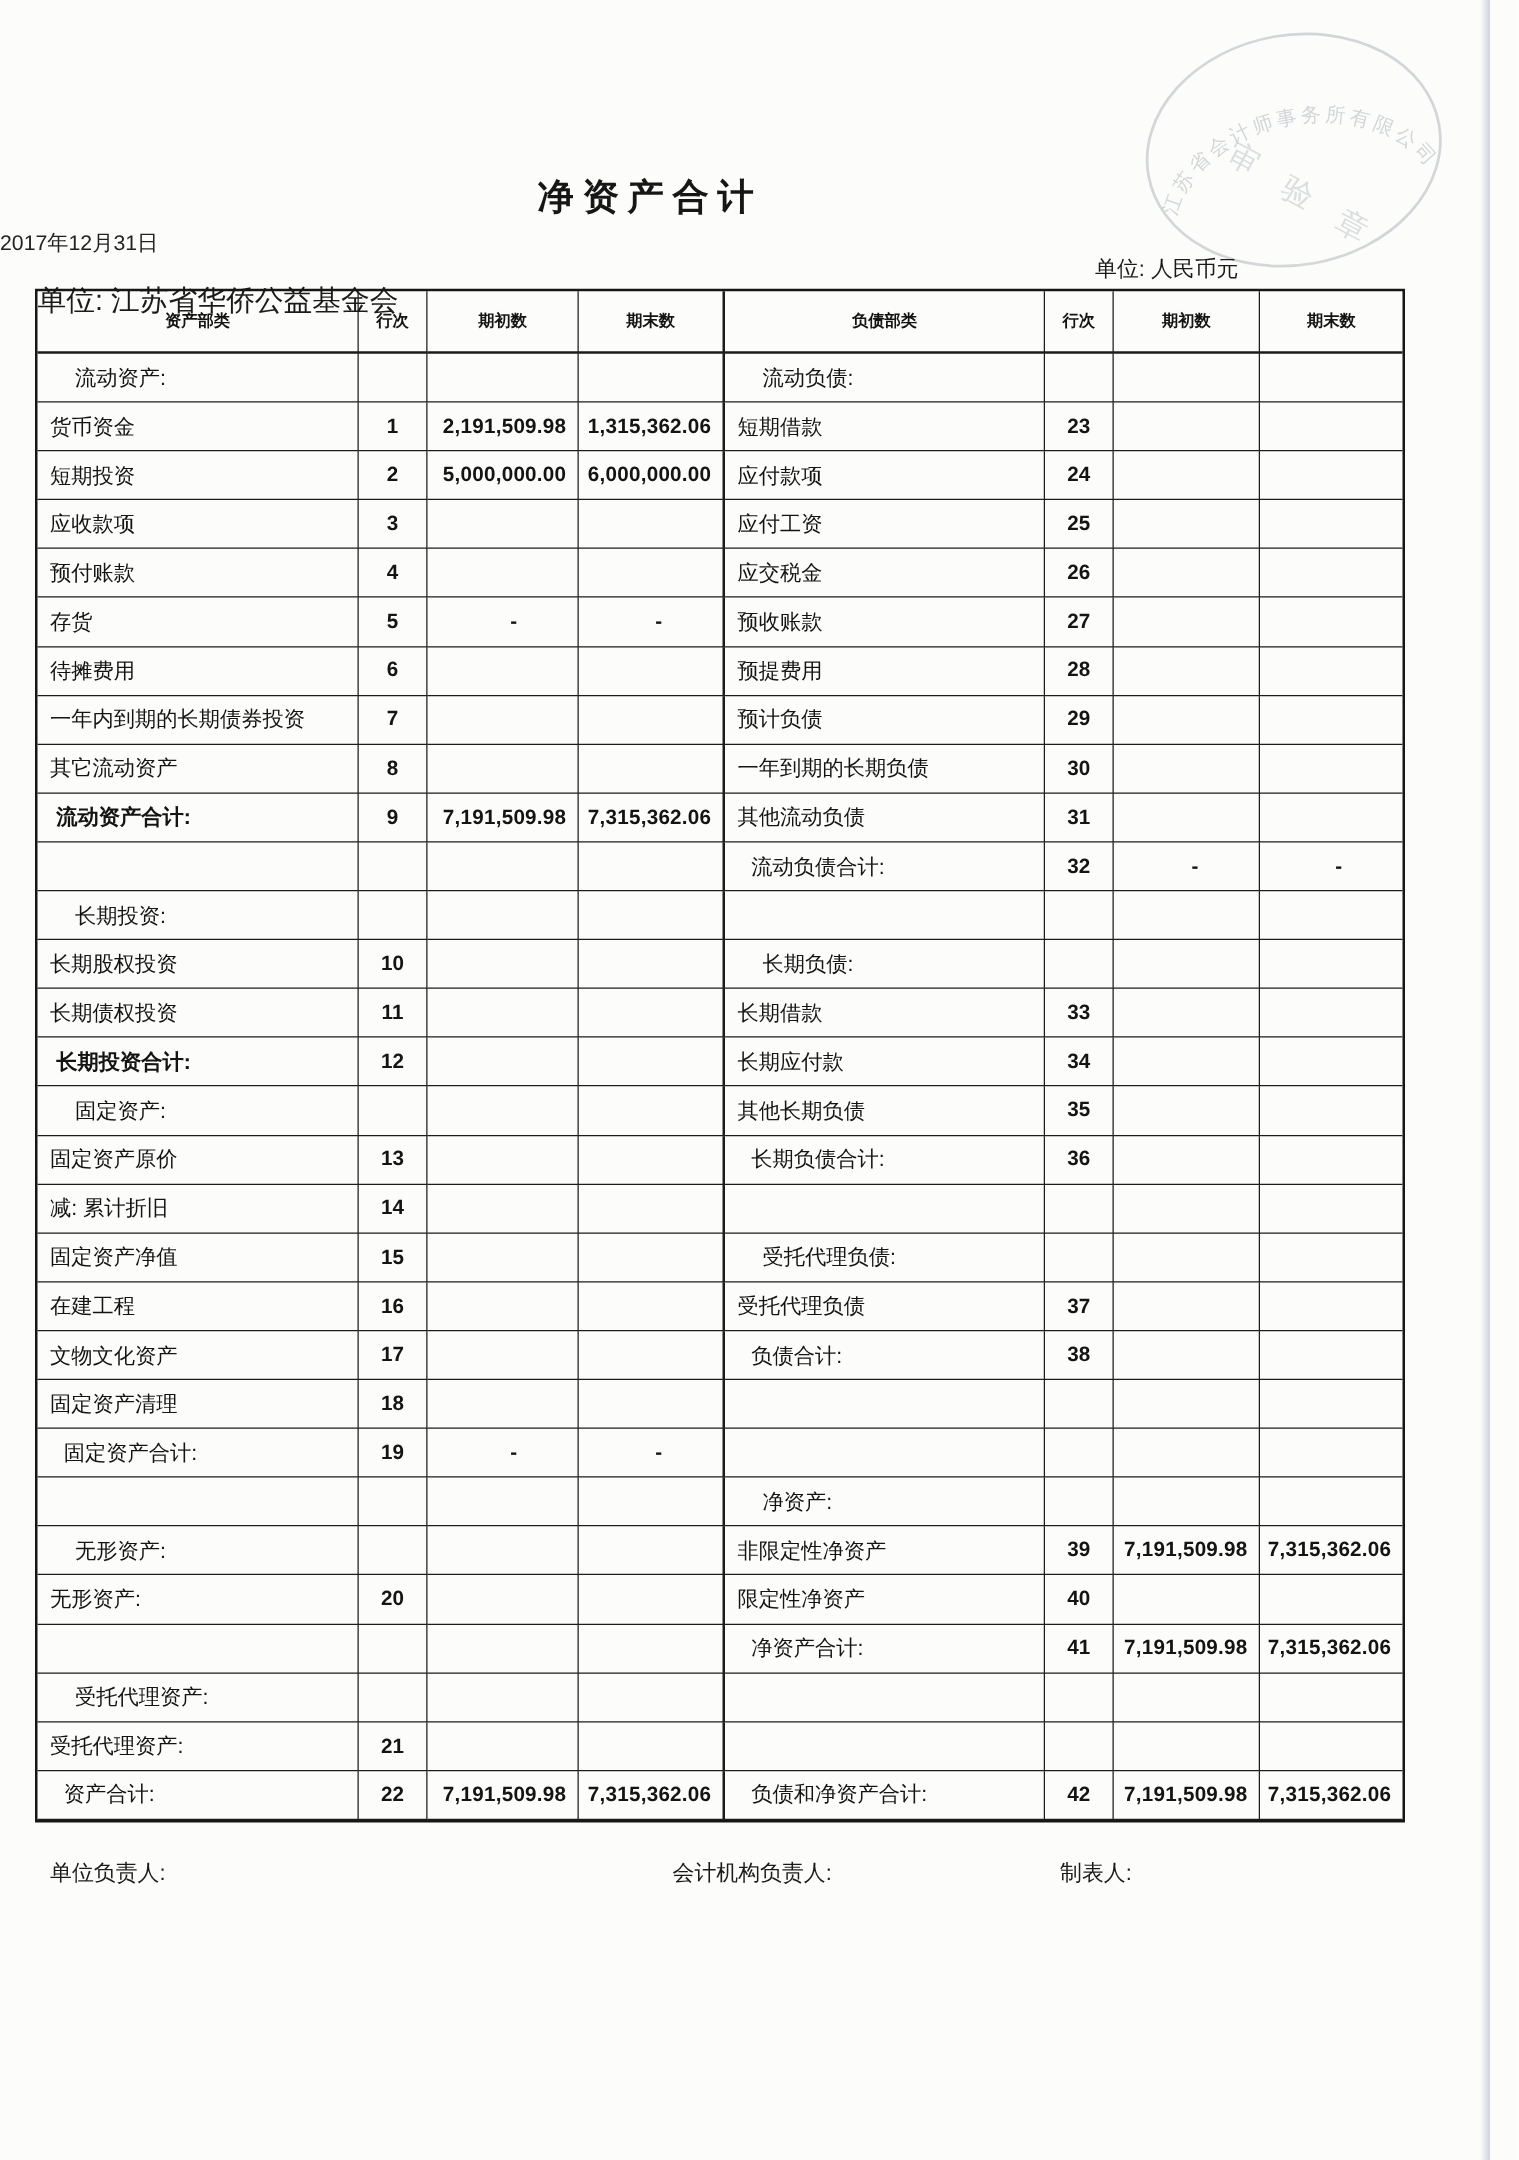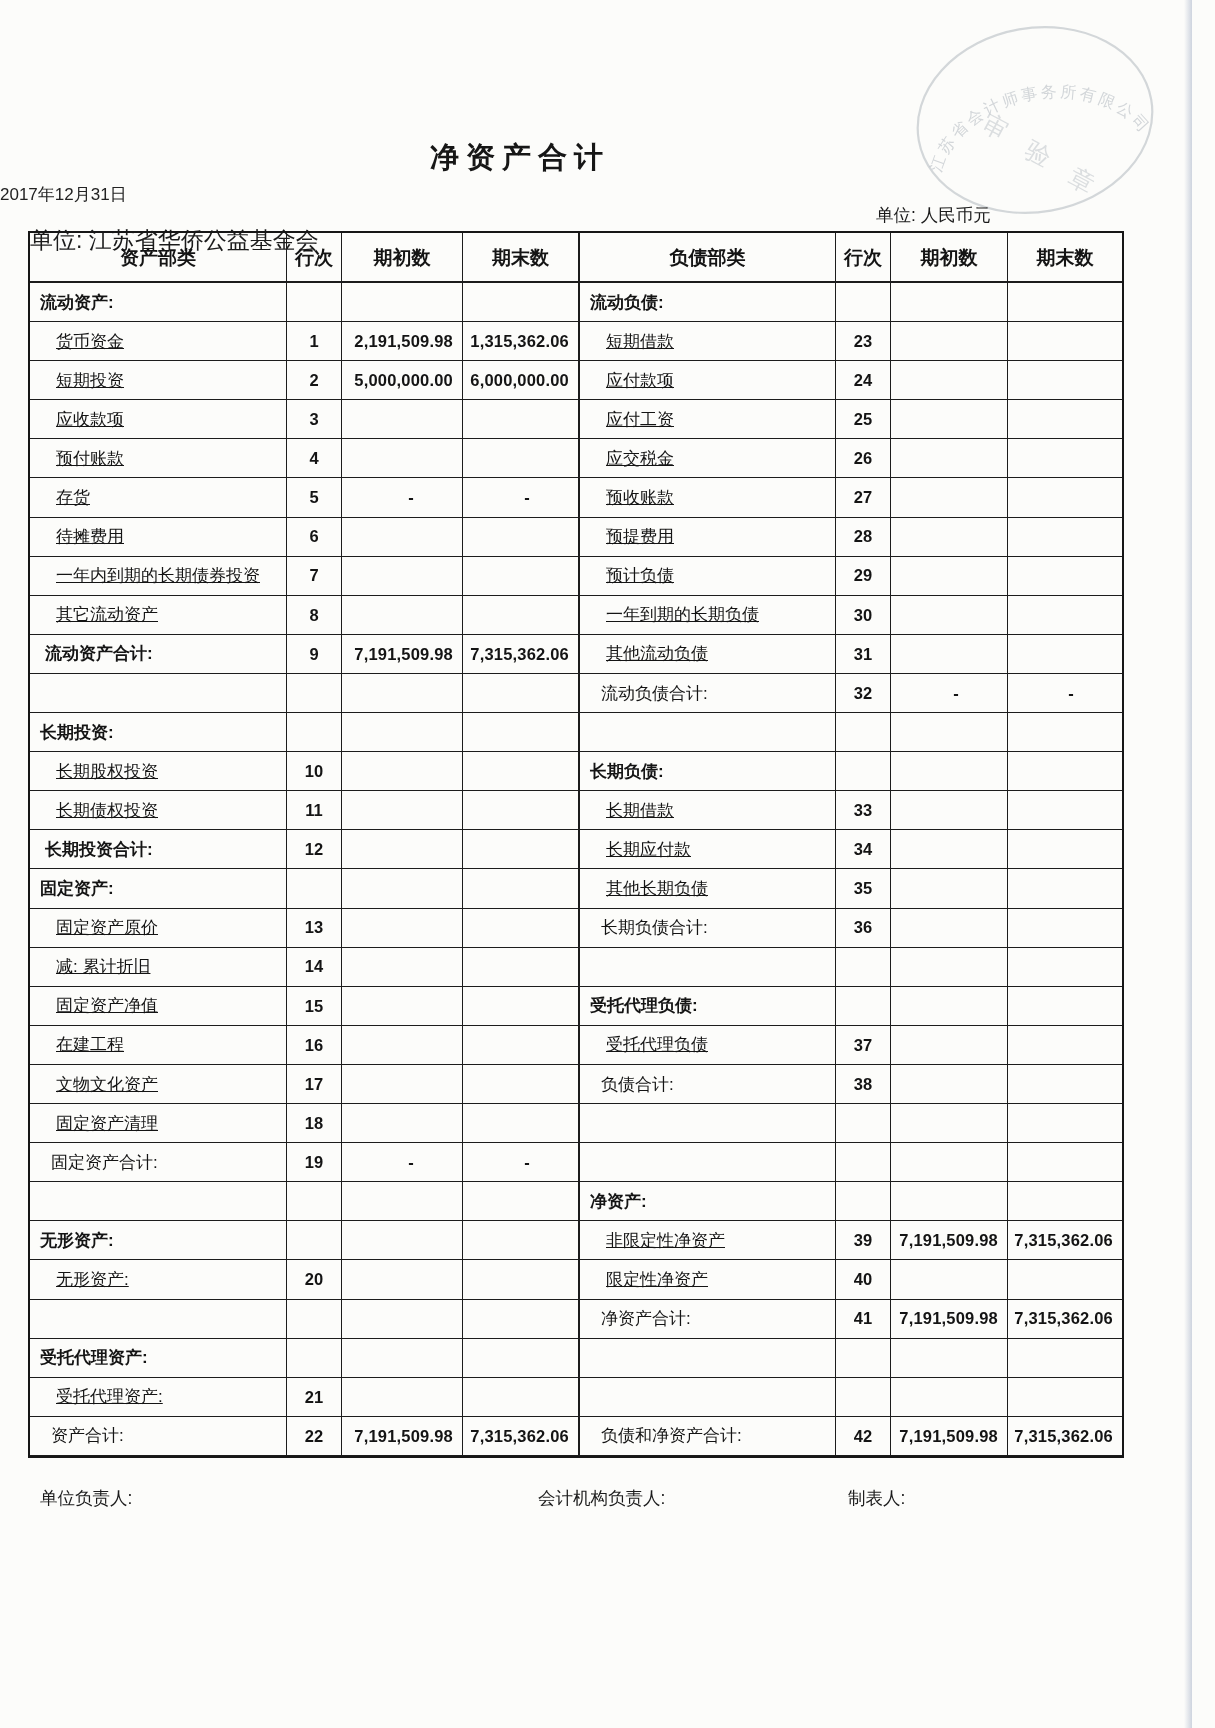--- a/index.html
+++ b/index.html
@@ -35,23 +35,23 @@
     border:2.5px solid #161616;
   }
   .cell{
     box-sizing:border-box;display:flex;align-items:center;
     border-right:1.5px solid #1c1c1c;border-bottom:1.5px solid #1c1c1c;
     font-size:17px;overflow:hidden;white-space:nowrap;color:#141414;
     line-height:1;
   }
   .cell:nth-child(8n){border-right:none;}
   .cell:nth-child(8n+4){border-right-width:2.5px;}
-  .th{justify-content:center;font-weight:bold;border-bottom-width:2px;font-size:19px;}
-  .label.section{font-weight:bold;padding-left:10px;}
-  .label.item{padding-left:26px;text-decoration:underline;}
+  .th{justify-content:center;font-weight:bold;border-bottom-width:2px;font-size:13px;font-family:Liberation Mono, monospace;}
+  .label.section{font-weight:normal;padding-left:30px;}
+  .label.item{padding-left:10px;}
   .label.total{font-weight:normal;padding-left:21px;}
   .label.totali{font-weight:bold;padding-left:15px;}
   .no{justify-content:center;font-weight:bold;font-size:16.5px;}
   .amt{justify-content:flex-end;padding-right:9px;font-weight:bold;font-size:16.5px;letter-spacing:.2px;}
   .amt.dash{padding-right:48px;}
   
   .sig{position:absolute;top:1486px;font-size:17.5px;color:#1b1b1b;}
   .sig.s1{left:40px;}
   .sig.s2{left:538px;}
   .sig.s3{left:848px;}

